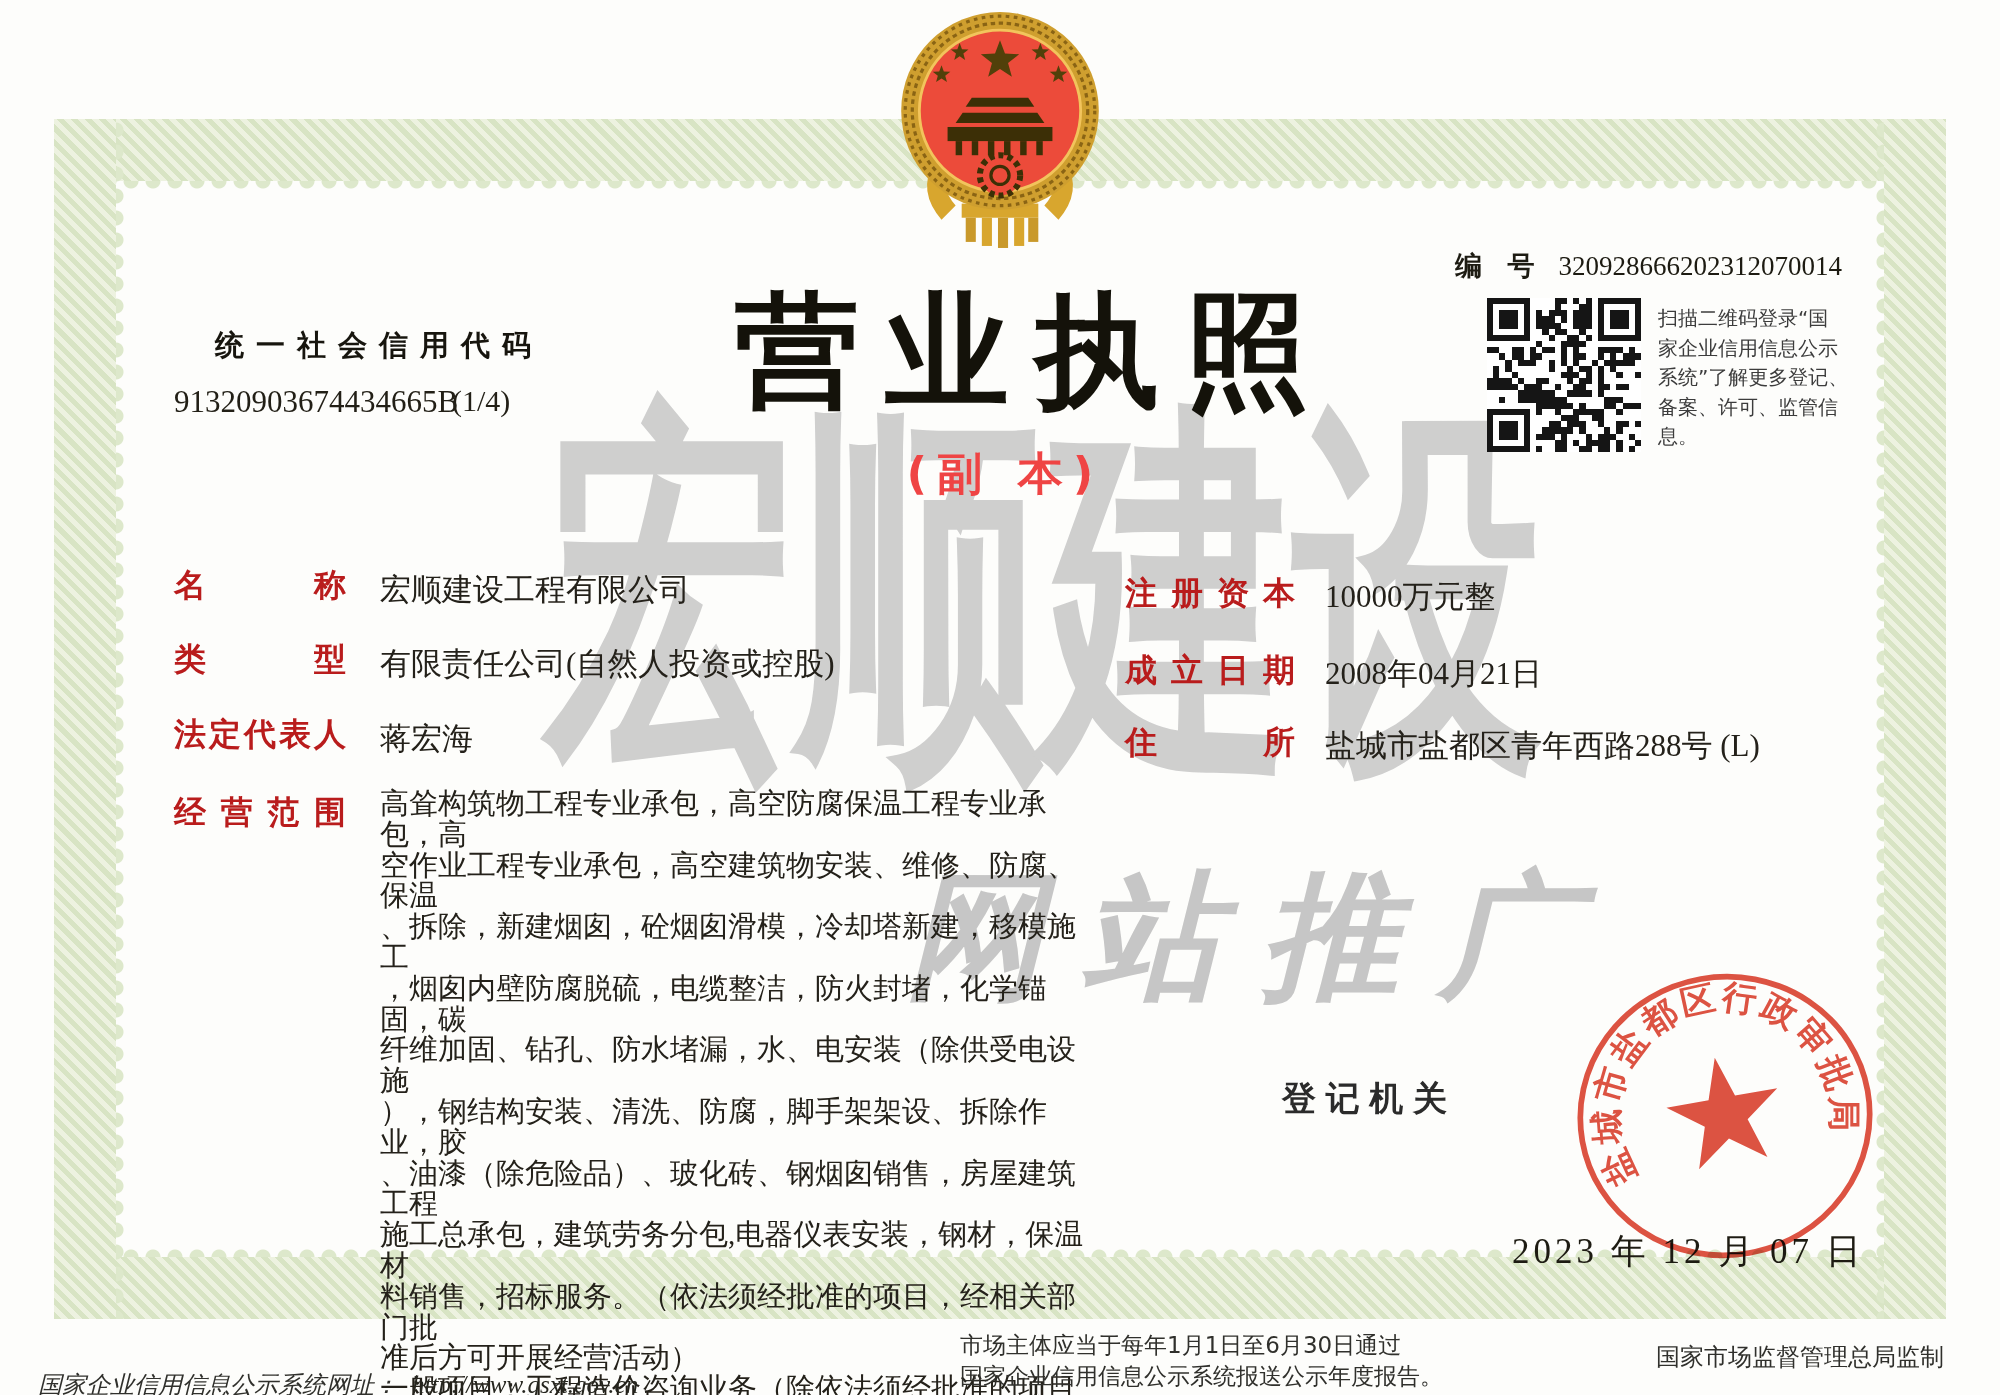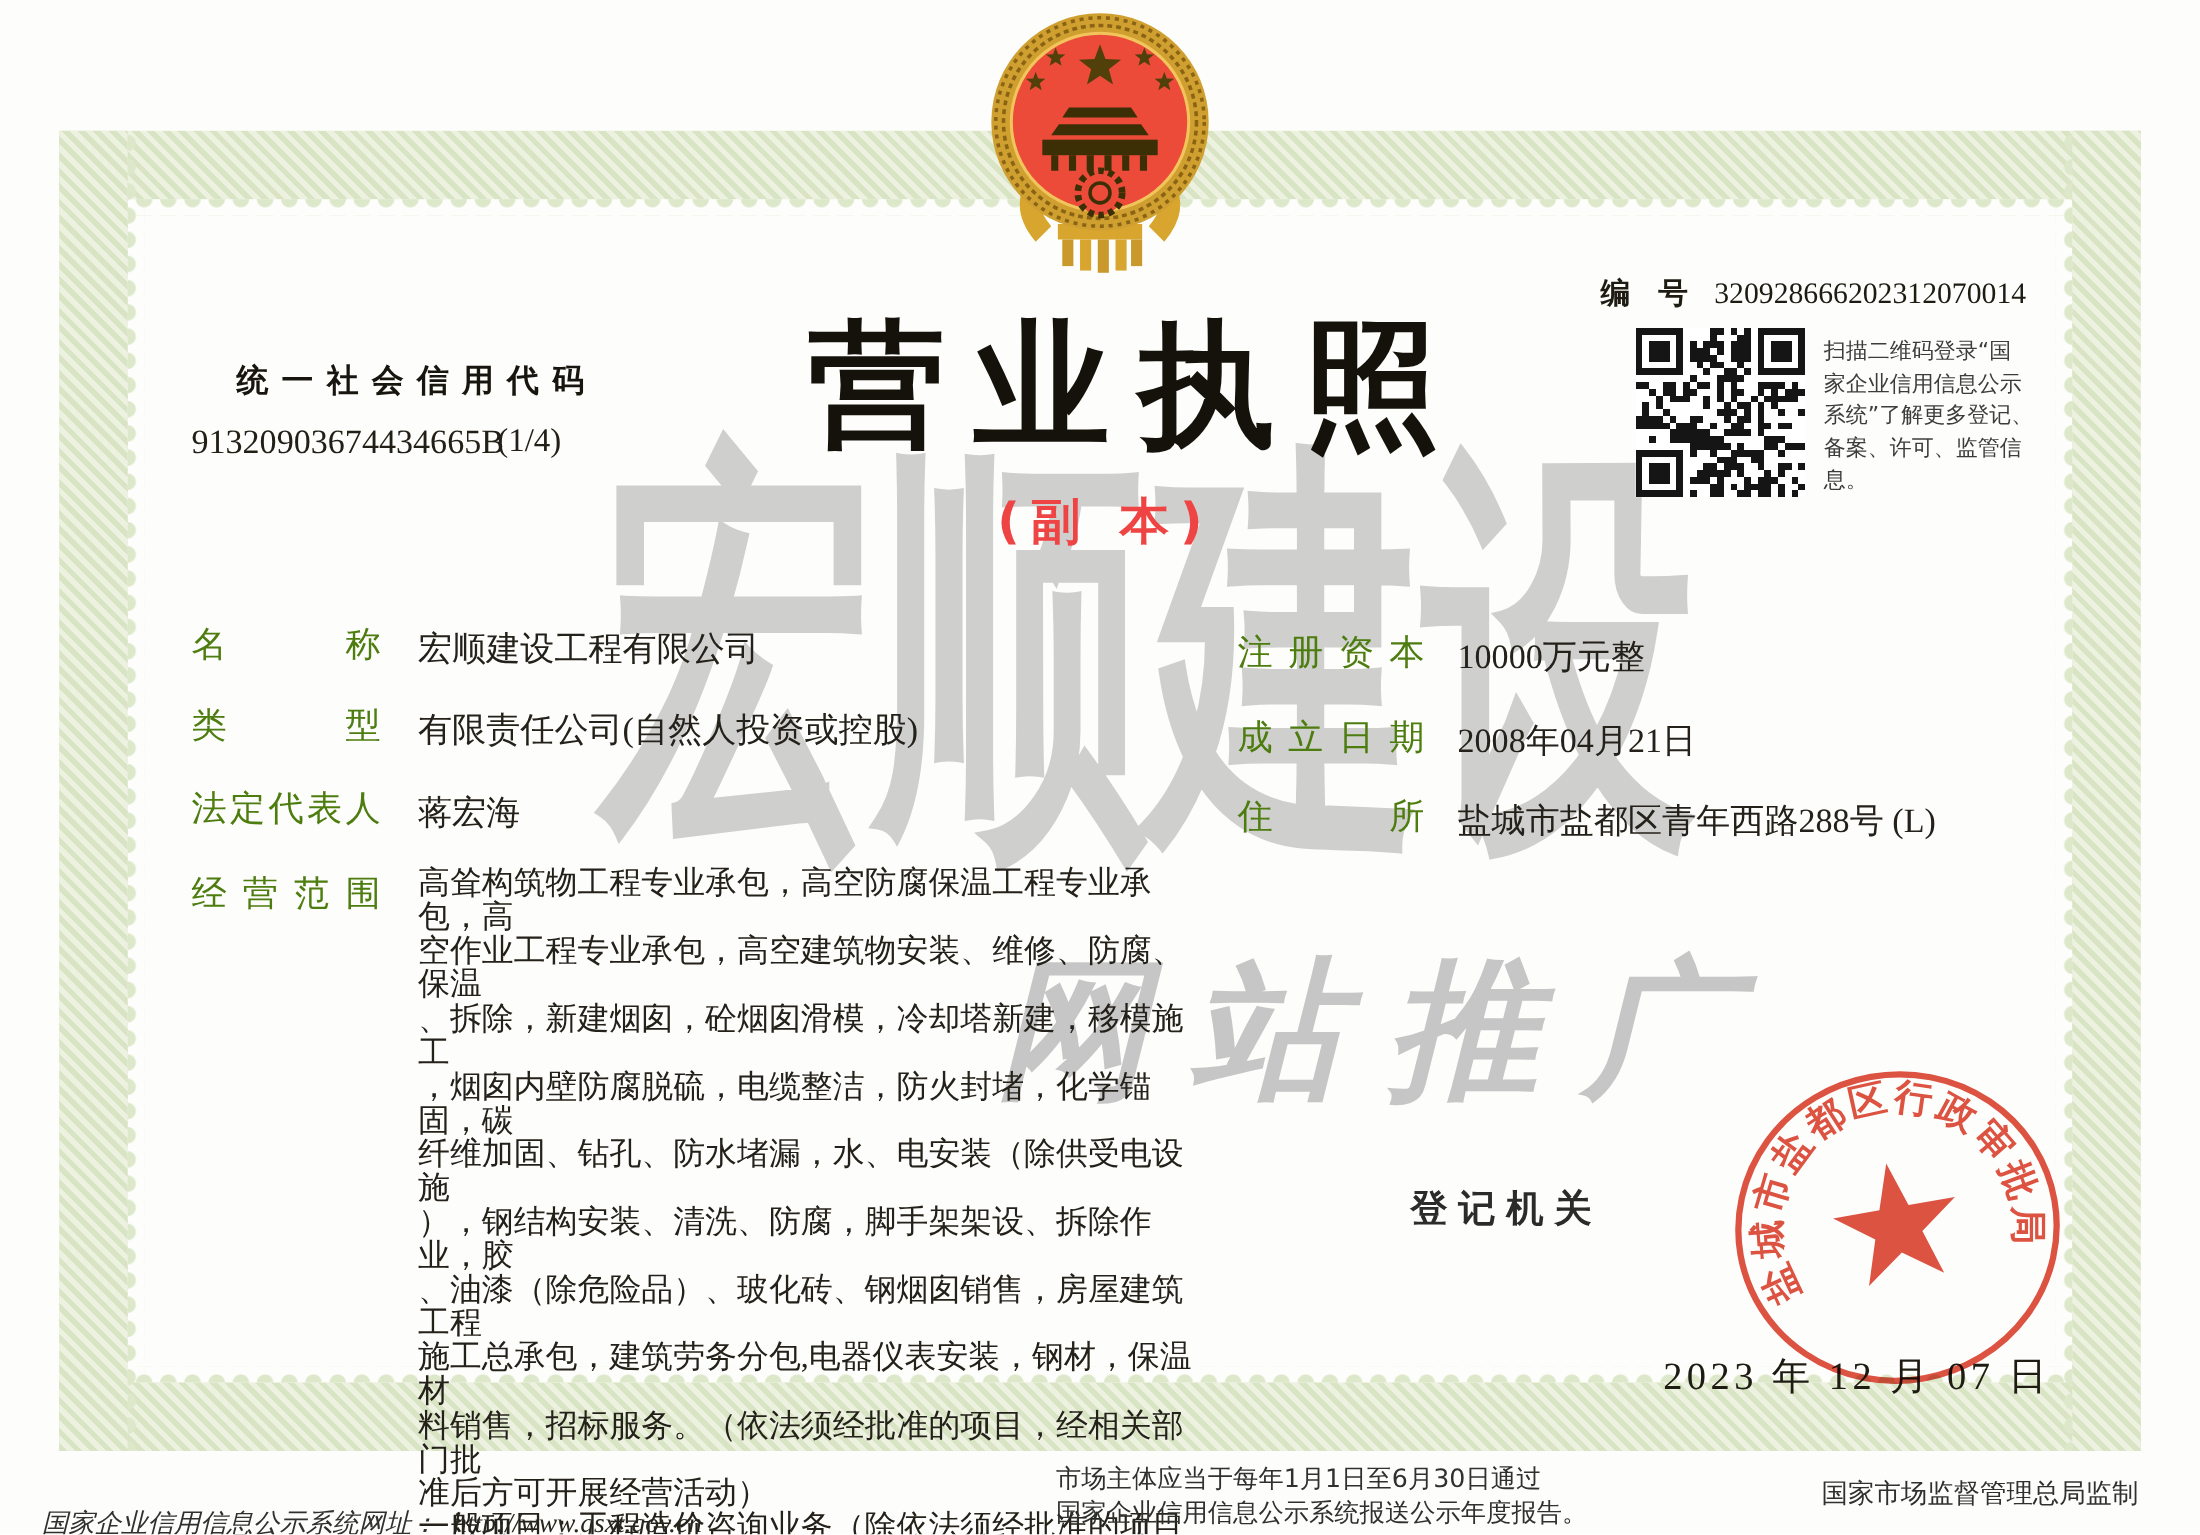--- a/index.html
+++ b/index.html
@@ -57,21 +57,21 @@
 
   
   .qr{position:absolute;left:1487px;top:298px;width:154px;height:154px;background:#fff;}
   .qr svg{display:block;}
   .qr-caption{position:absolute;left:1658px;top:304px;width:215px;
       font-family:"DejaVu Sans","Liberation Sans",sans-serif;
       font-size:20px;line-height:29.5px;color:#3c3c3c;white-space:pre-line;}
 
   
   .flabel{position:absolute;font-family:"DejaVu Sans","Liberation Sans",sans-serif;
-      font-weight:400;font-size:32px;color:#4d7c0f;
+      font-weight:700;font-size:32px;color:#b91c1c;
       text-align:justify;text-align-last:justify;}
   .flabel.l{left:174px;width:172px;}
   .flabel.r{left:1125px;width:170px;}
   .fvalue{position:absolute;font-size:31px;color:#24211a;white-space:nowrap;}
   .fvalue.l{left:380px;}
   .fvalue.r{left:1325px;}
   .scope-value{position:absolute;left:380px;top:788px;width:706px;
       font-size:29px;line-height:30.8px;color:#24211a;white-space:pre-line;}
 
   

